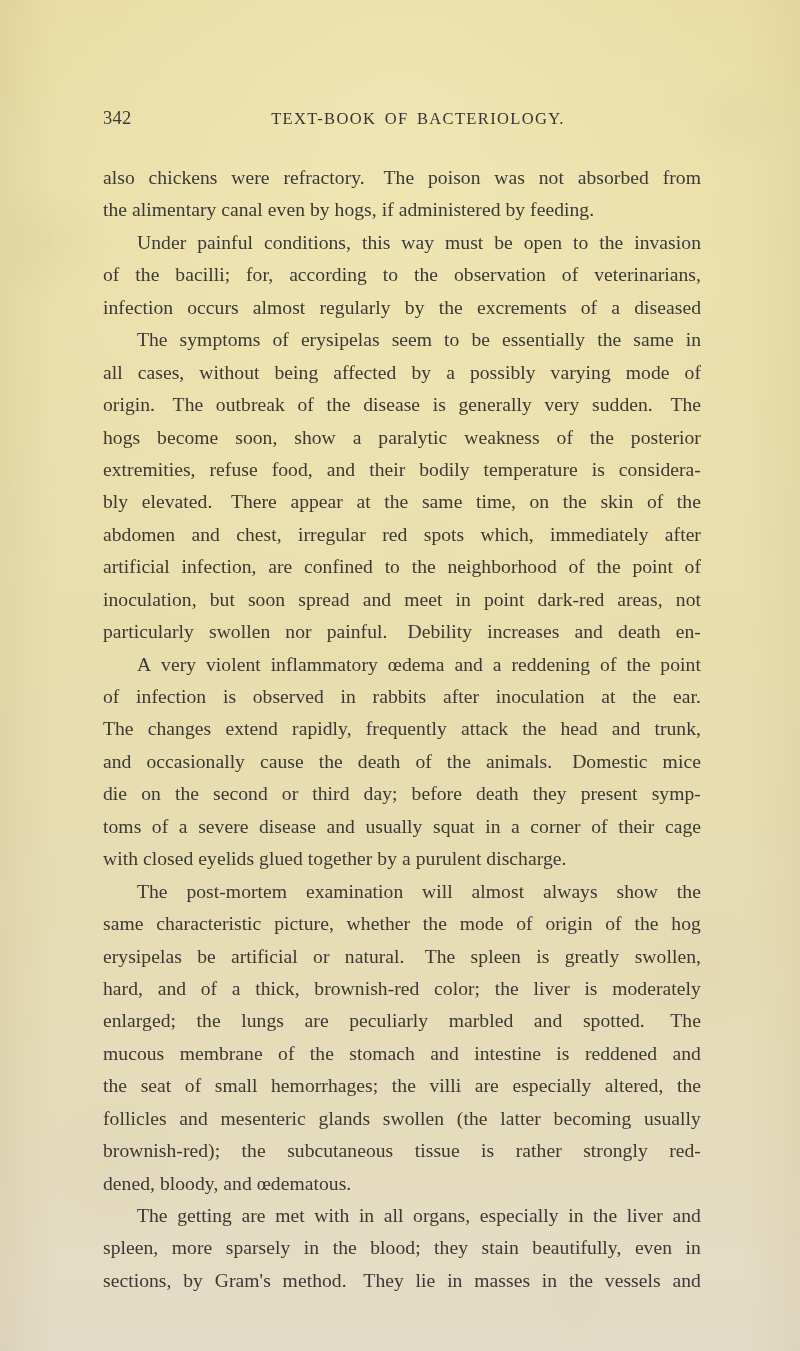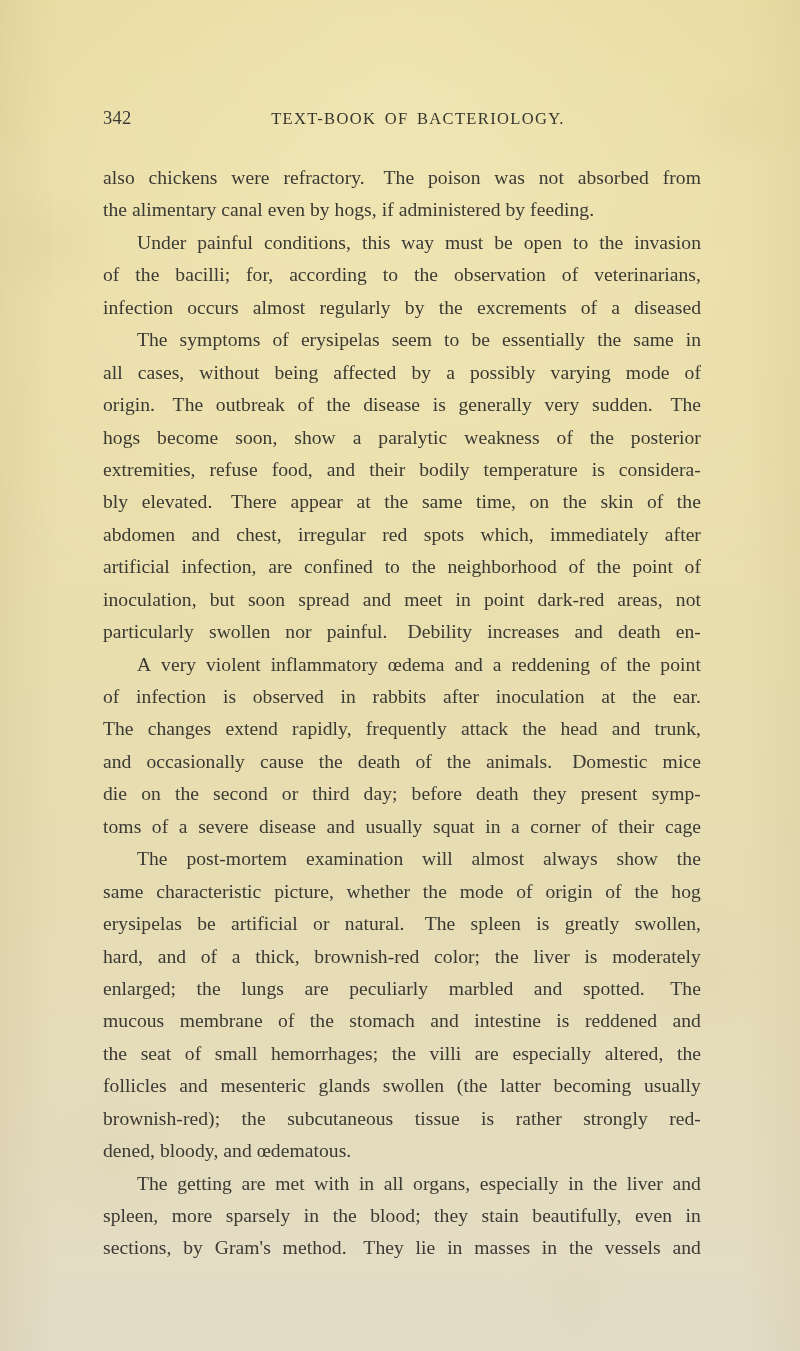--- a/index.html
+++ b/index.html
@@ -388,20 +388,21 @@
           <span>and</span>
           <span>usually</span>
           <span>squat</span>
           <span>in</span>
           <span>a</span>
           <span>corner</span>
           <span>of</span>
           <span>their</span>
           <span>cage</span>
         </div>
+        <div class="line">with closed eyelids glued together by a purulent discharge.</div>
         <div class="line indent j">
           <span>The</span>
           <span>post-mortem</span>
           <span>examination</span>
           <span>will</span>
           <span>almost</span>
           <span>always</span>
           <span>show</span>
           <span>the</span>
         </div>

